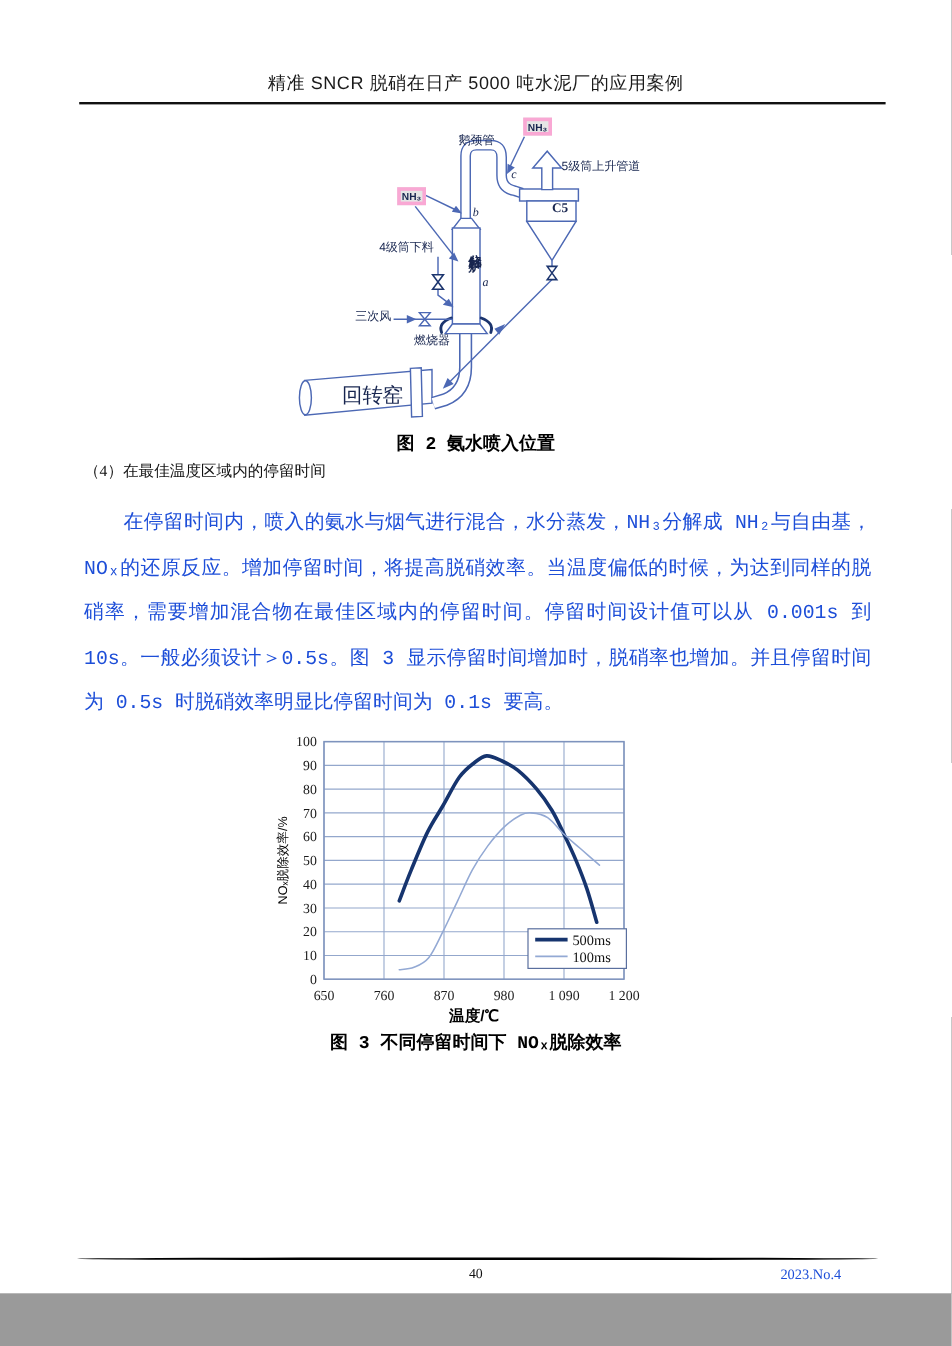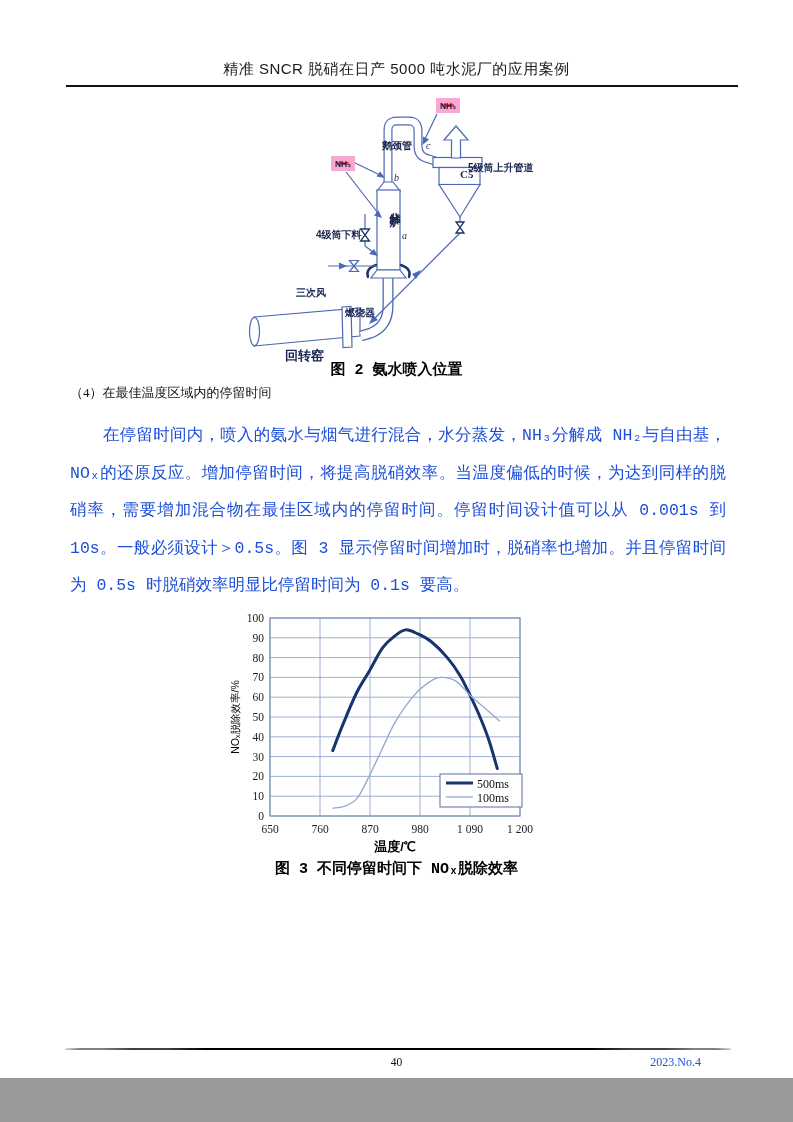--- a/index.html
+++ b/index.html
@@ -35,23 +35,23 @@
   .pipe    { stroke:#4c68b4; stroke-width:9;   fill:none; stroke-linejoin:round; }
   .pipein  { stroke:#ffffff; stroke-width:6.6; fill:none; stroke-linejoin:round; }
   .pipe2   { stroke:#4c68b4; stroke-width:11;  fill:none; stroke-linejoin:round; }
   .pipe2in { stroke:#ffffff; stroke-width:8.4; fill:none; stroke-linejoin:round; }
   .dk  { stroke:#1c356e; stroke-width:2.4; fill:none; stroke-linecap:round; }
   .ah  { fill:#4c68b4; stroke:none; }
   .vlv { fill:#fff; stroke:#1c356e; stroke-width:1.3; }
   .vlvb{ fill:#fff; stroke:#4c68b4; stroke-width:1.2; }
 
   
-  .dlabel { position:absolute; font-family:"Liberation Sans", sans-serif; font-weight:bold;
-            font-size:10px; color:#17254f; white-space:nowrap; line-height:1;margin-top:28px; }
-  .nh3box { position:absolute; width:24px; height:15px; border:6px solid #f9a8d4; background:#ef4444;
+  .dlabel { position:absolute; font-family:"Liberation Sans", sans-serif; font-weight:normal;
+            font-size:10px; color:#17254f; white-space:nowrap; line-height:1; }
+  .nh3box { position:absolute; width:24px; height:15px; border:3px solid #f9a8d4; background:#e5e5e5;
             display:flex; align-items:center; justify-content:center;
             font:bold 8.5px "Liberation Sans", sans-serif; color:#17254f; }
   .pt   { position:absolute; font:italic 10px "Liberation Serif", serif; color:#17254f; line-height:1; }
   .vert { position:absolute; writing-mode:vertical-rl; text-orientation:upright; letter-spacing:2px;
           font:bold 11px "Liberation Sans", sans-serif; color:#17254f; }
   .c5lab{ position:absolute; font:bold 11px "Liberation Serif", serif; color:#17254f; line-height:1;text-align:right; }
 
   
   .tick   { font:11.5px "Liberation Serif", serif; fill:#1a1a1a; }
   .axlabel{ font:bold 13px "Liberation Sans", sans-serif; fill:#000; }
@@ -133,21 +133,21 @@
     
     <div class="nh3box" style="left:206px; top:8px;">NH₃</div>
     <div class="nh3box" style="left:101px; top:66px;">NH₃</div>
     <div class="dlabel" style="left:152px; top:23px;">鹅颈管</div>
     <div class="dlabel" style="left:238px; top:45px;">5级筒上升管道</div>
     <div class="c5lab" style="left:230px; top:79px;">C5</div>
     <div class="dlabel" style="left:86px;  top:112px;">4级筒下料</div>
     <div class="vert" style="left:157px; top:113px;">分解炉</div>
     <div class="dlabel" style="left:66px;  top:170px;">三次风</div>
     <div class="dlabel" style="left:115px; top:190px;">燃烧器</div>
-    <div class="dlabel" style="left:55px;  top:231px; font-size:13px;">回转窑</div>
+    <div class="dlabel" style="left:55px;  top:231px; font-size:17px;">回转窑</div>
     <div class="pt" style="left:172px; top:141px;">a</div>
     <div class="pt" style="left:164px; top:83px;">b</div>
     <div class="pt" style="left:196px; top:51px;">c</div>
   </div>
   <div class="figcap" style="top:360px;">图 2  氨水喷入位置</div>
 
   <div class="shead" style="top:384px;">（4）在最佳温度区域内的停留时间</div>
   <div class="para" style="top:417px;">在停留时间内，喷入的氨水与烟气进行混合，水分蒸发，NH₃分解成 NH₂与自由基，NOₓ的还原反应。增加停留时间，将提高脱硝效率。当温度偏低的时候，为达到同样的脱硝率，需要增加混合物在最佳区域内的停留时间。停留时间设计值可以从 0.001s 到 10s。一般必须设计＞0.5s。图 3 显示停留时间增加时，脱硝率也增加。并且停留时间为 0.5s 时脱硝效率明显比停留时间为 0.1s 要高。</div>
 
   <div class="fig3wrap">

